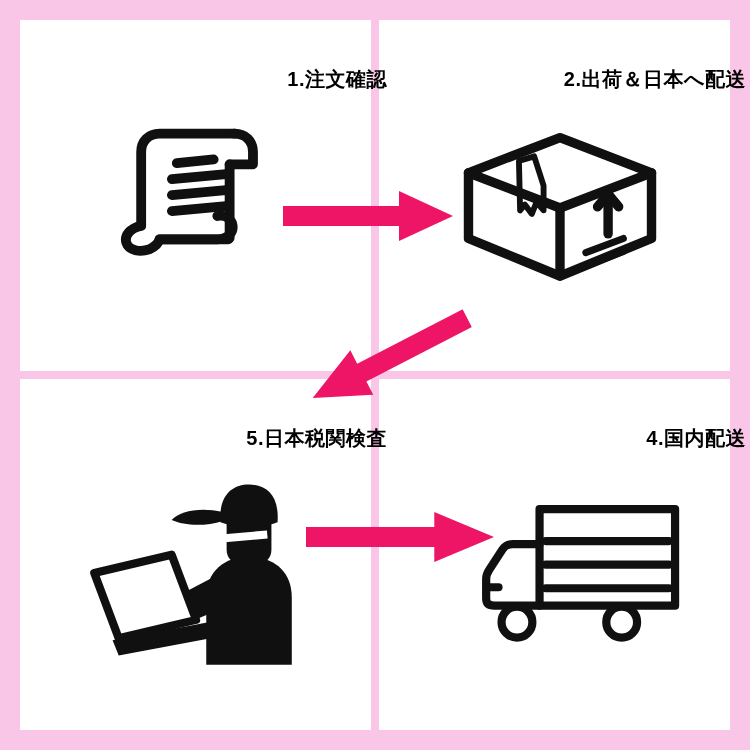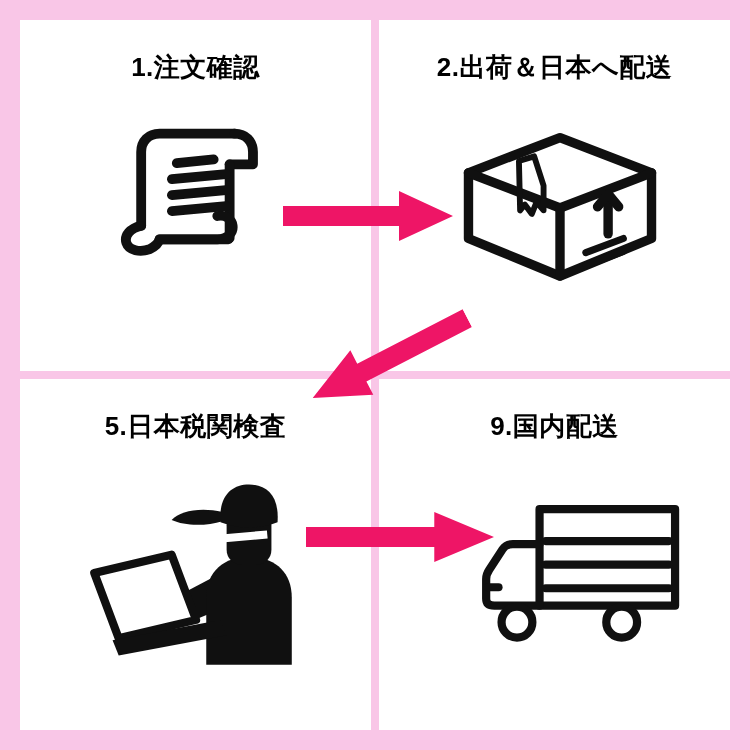--- a/index.html
+++ b/index.html
@@ -19,22 +19,22 @@
   .divider{position:absolute;background:var(--frame,#f9c6e7);z-index:1;}
   .divider.v{left:371px;top:20px;width:8px;height:710px;}
   .divider.h{left:20px;top:371px;width:710px;height:8px;}
   .quadrant{position:absolute;z-index:2;}
   .q1{left:20px;top:20px;width:351px;height:351px;}
   .q2{left:379px;top:20px;width:351px;height:361px;}
   .q3{left:20px;top:379px;width:351px;height:351px;}
   .q4{left:379px;top:379px;width:351px;height:351px;}
   .step-title{
     position:absolute;top:30px;left:0;width:100%;
-    margin:0;text-align:center;
-    font-size:26px;font-weight:700;color:#000;letter-spacing:0.5px;
+    margin:16px;text-align:right;
+    font-size:20px;font-weight:700;color:#000;letter-spacing:0.5px;
     white-space:nowrap;
   }
   .icon{position:absolute;}
   .icon svg{width:100%;height:100%;display:block;}
   .scroll-icon{left:88px;top:92px;width:172px;height:176px;}
   .box-icon{left:74px;top:100px;width:214px;height:176px;}
   .officer-icon{left:60px;top:96px;width:224px;height:190px;}
   .truck-icon{left:84px;top:122px;width:226px;height:154px;}
   .stroke{fill:none;stroke:var(--ink,#101010);stroke-width:8;stroke-linecap:round;stroke-linejoin:round;}
   .fillink{fill:var(--ink,#101010);stroke:none;}
@@ -101,21 +101,21 @@
         <rect class="fillwhite" x="142" y="56" width="42" height="8" transform="rotate(-5 163 60)"></rect>
         <path class="fillink" d="M138 46 c-2 -26 11 -37 28 -37 c17 0 30 11 28 37 c-18 7 -38 7 -56 0 Z"></path>
         <path class="fillink" d="M140 36 c-22 -5 -42 -1 -50 8 c13 6 34 6 50 1 Z"></path>
         <path class="stroke fillwhite" stroke-width="9" d="M14 96 L90 78 L114 142 L38 160 Z"></path>
         <path class="fillink" d="M32 162 L138 142 L144 157 L38 177 Z"></path>
       </svg>
     </div>
   </section>
 
   <section class="quadrant q4">
-    <h2 class="step-title">9.国内配送</h2>
+    <h2 class="step-title">4.国内配送</h2>
     <div class="icon truck-icon">
       <svg viewBox="0 0 215 150" aria-hidden="true">
         <g class="stroke" stroke-width="7">
           <rect x="72" y="8" width="132" height="94"></rect>
           <path d="M78 39 H198"></path>
           <path d="M78 62 H198"></path>
           <path d="M78 85 H198"></path>
           <path d="M72 42 H46 c-5 0 -8 2 -10 5 L23 67 c-2 3 -3 6 -3 9 v19 c0 5 3 7 8 7 h44"></path>
           <path d="M22 84 h10"></path>
         </g>

